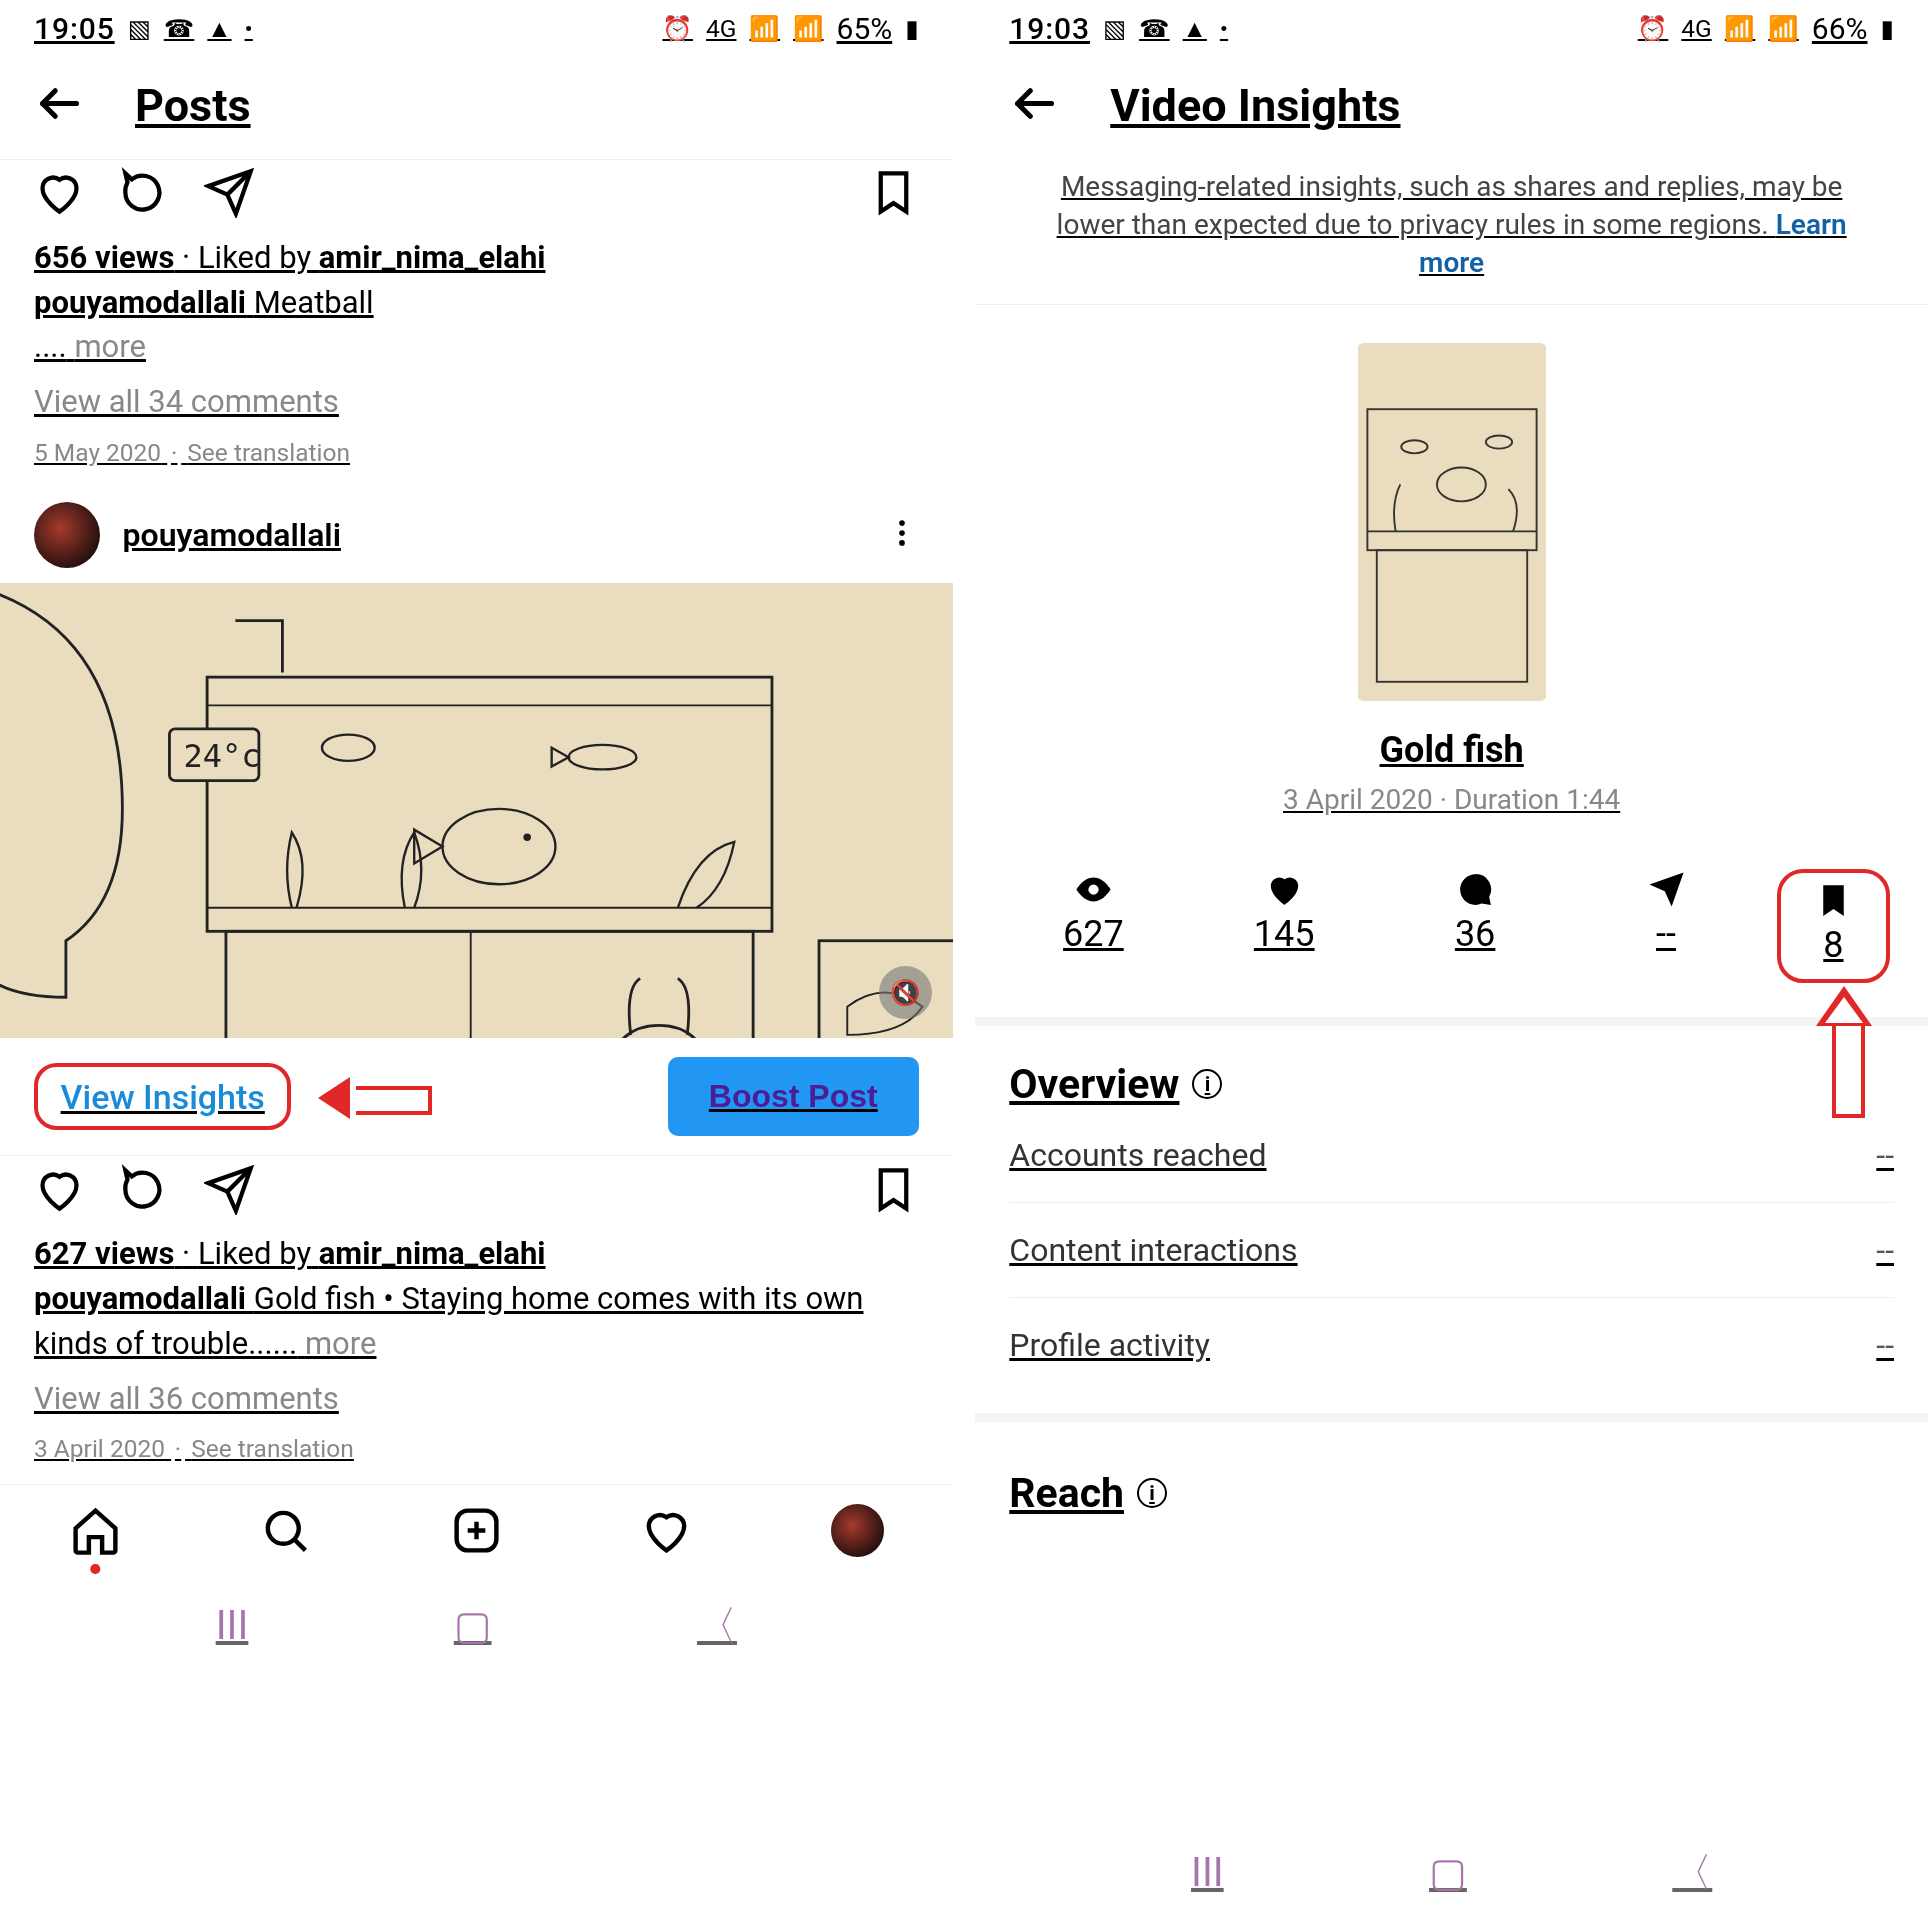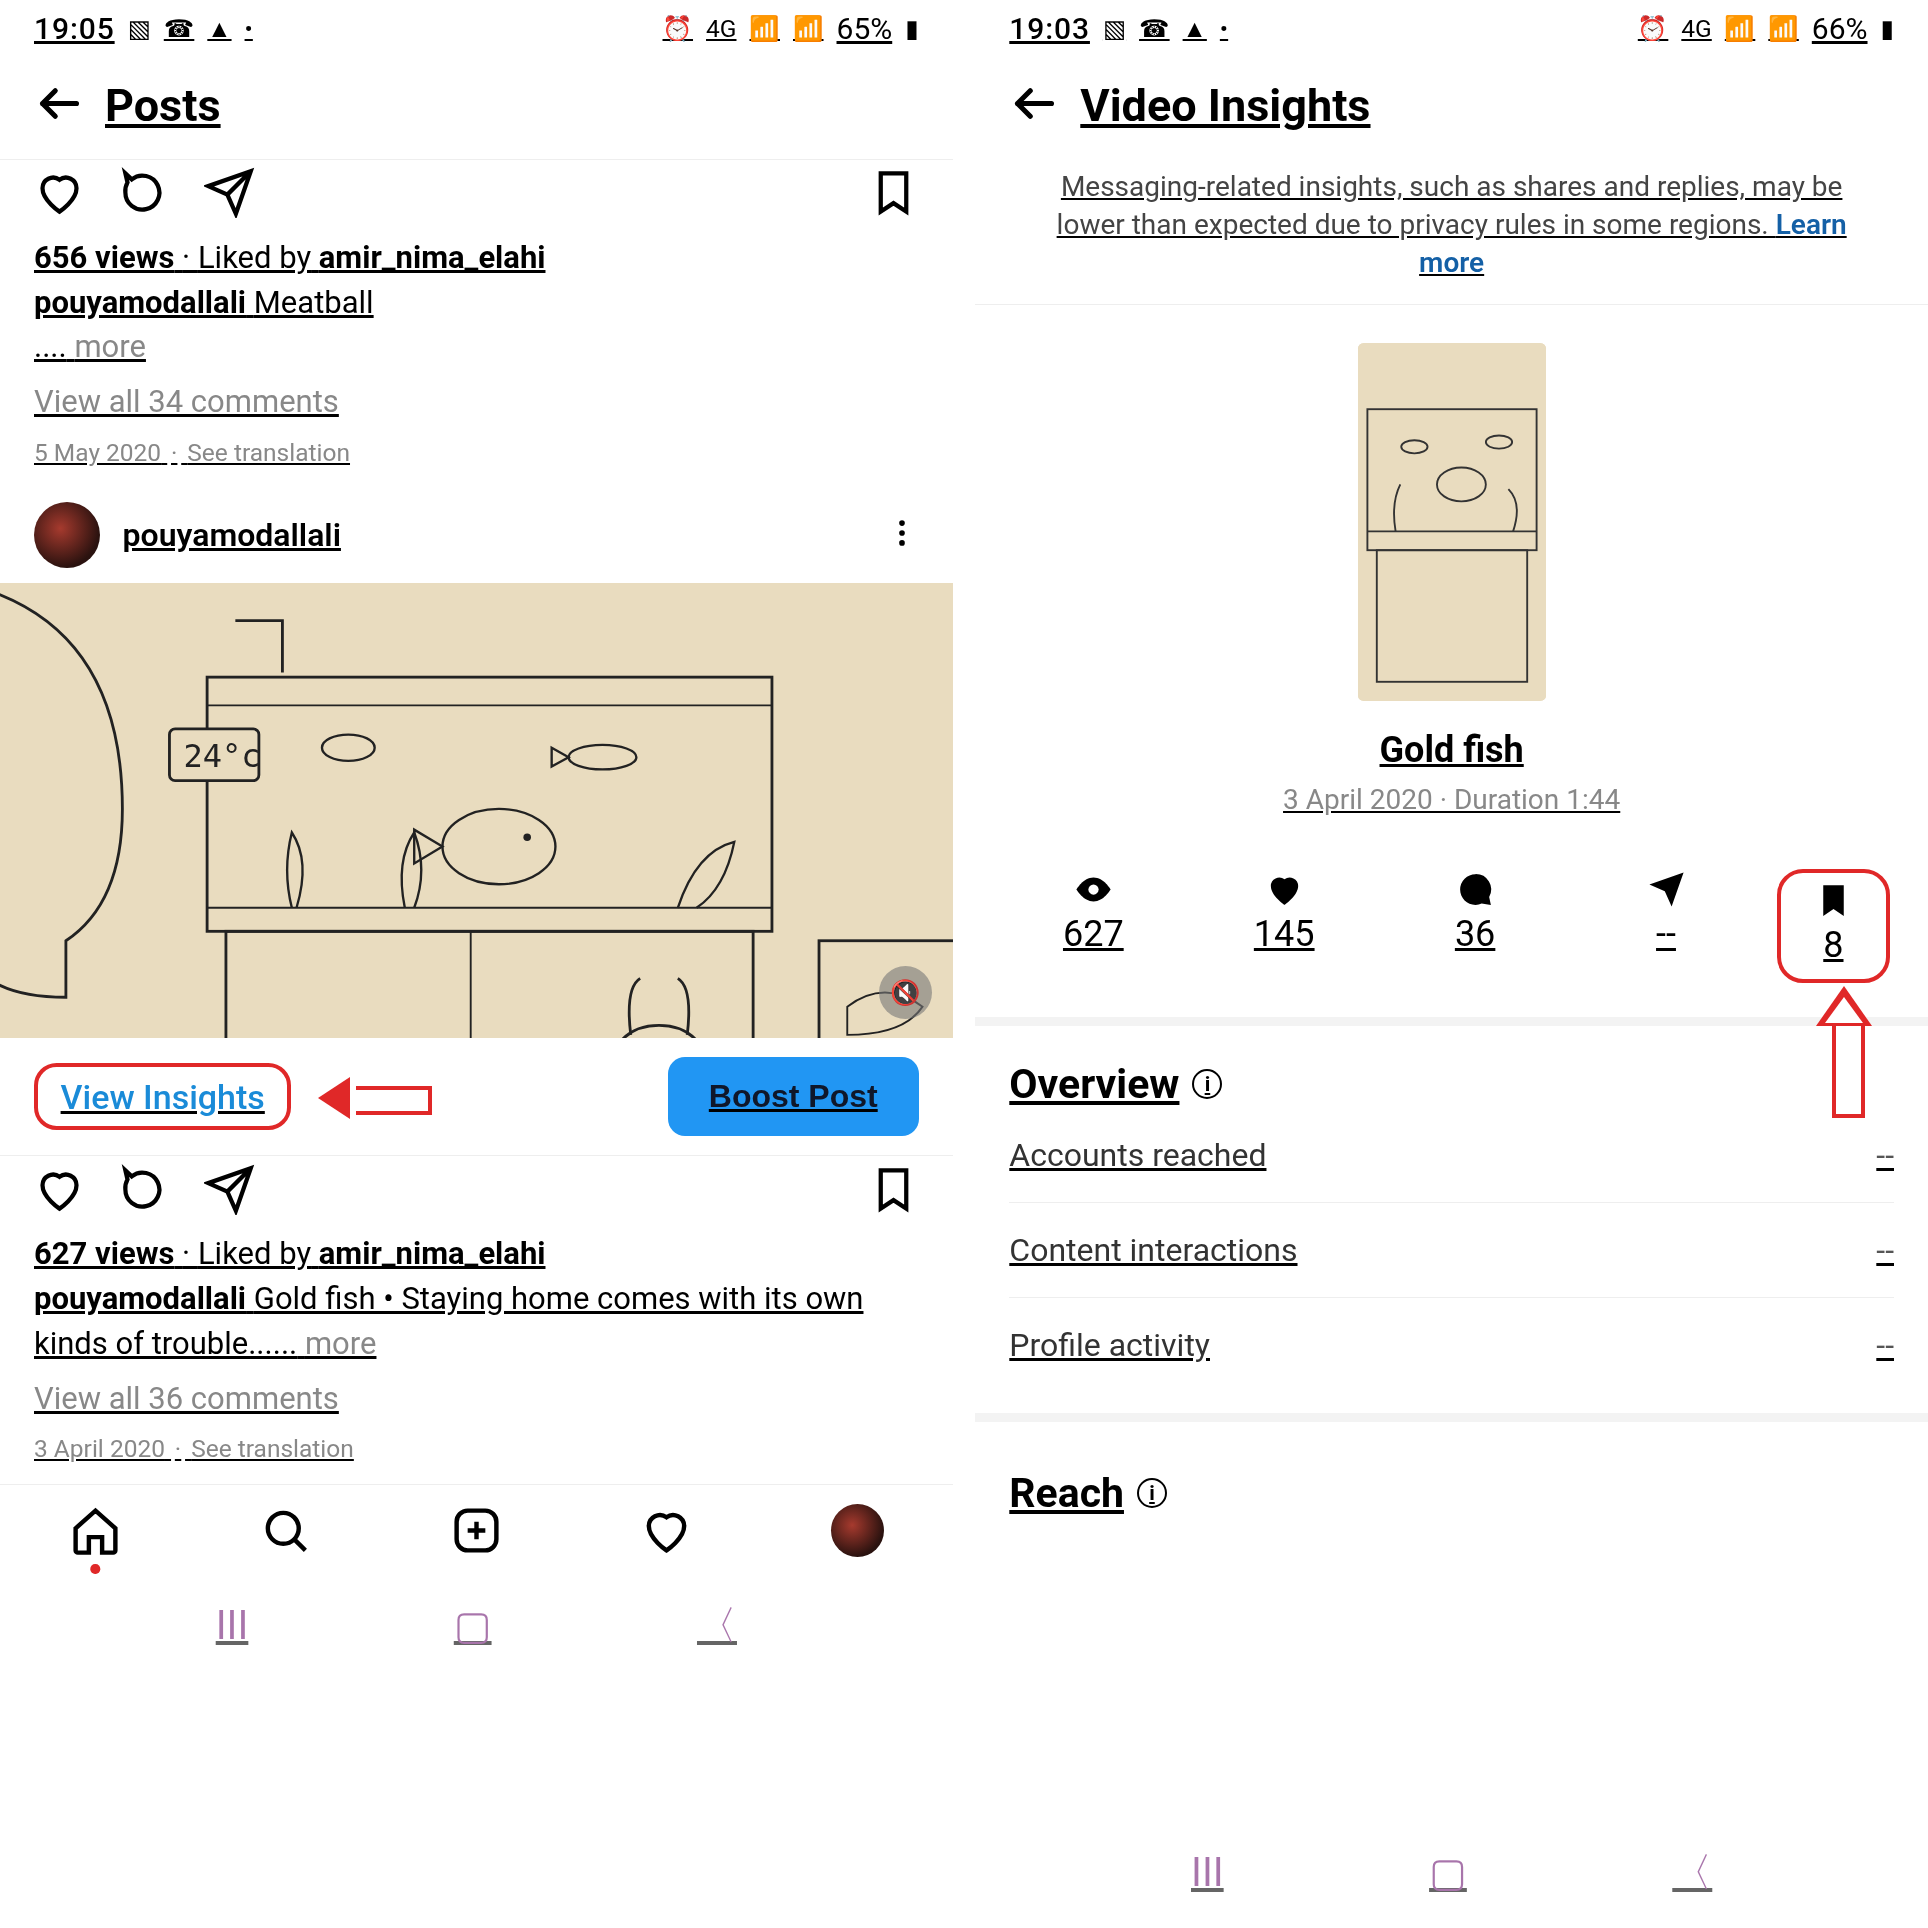--- a/index.html
+++ b/index.html
@@ -38,21 +38,21 @@
     gap: 13px;
     align-items: center;
   }
   .statusbar .time { font-weight: 500; letter-spacing: 0.9px; }
   .statusbar .glyph { font-size: 24.5px; }
 
   
   .header {
     display: flex;
     align-items: center;
-    gap: 20px;
+    gap: 50px;
     padding: 26px 34px;
   }
   .header .back svg { width: 51px; height: 51px; }
   .header .title { font-size: 45px; font-weight: 700; }
 
   
   .actions {
     display: flex;
     justify-content: space-between;
     padding: 7.5px 34px 9.4px 34px;
@@ -119,26 +119,26 @@
   .undermedia {
     display: flex;
     justify-content: space-between;
     align-items: center;
     padding: 19px 34px;
     border-bottom: 1.9px solid #eee;
   }
   .vieweye { color: #1a8bd8; font-size: 34px; font-weight: 500; }
   .boost {
     background: #2196f3;
-    color: #0f172a;
+    color: #4c1d95;
     font-size: 32px;
     font-weight: 600;
     border: none;
     padding: 21px 41px;
-    border-radius: 17px;
+    border-radius: 10px;
   }
   .circled-red {
     border: 4.7px solid #e02828;
     border-radius: 22.6px;
     padding: 9.4px 22.6px;
   }
   .arrow-annot {
     position: relative;
     width: 113px;
     height: 47px;

